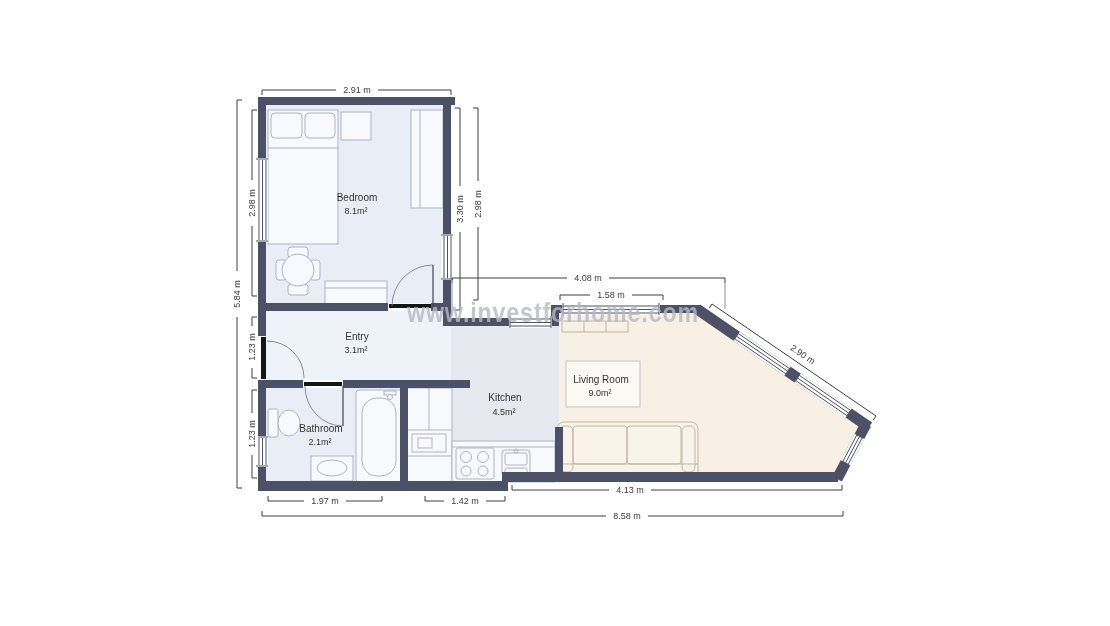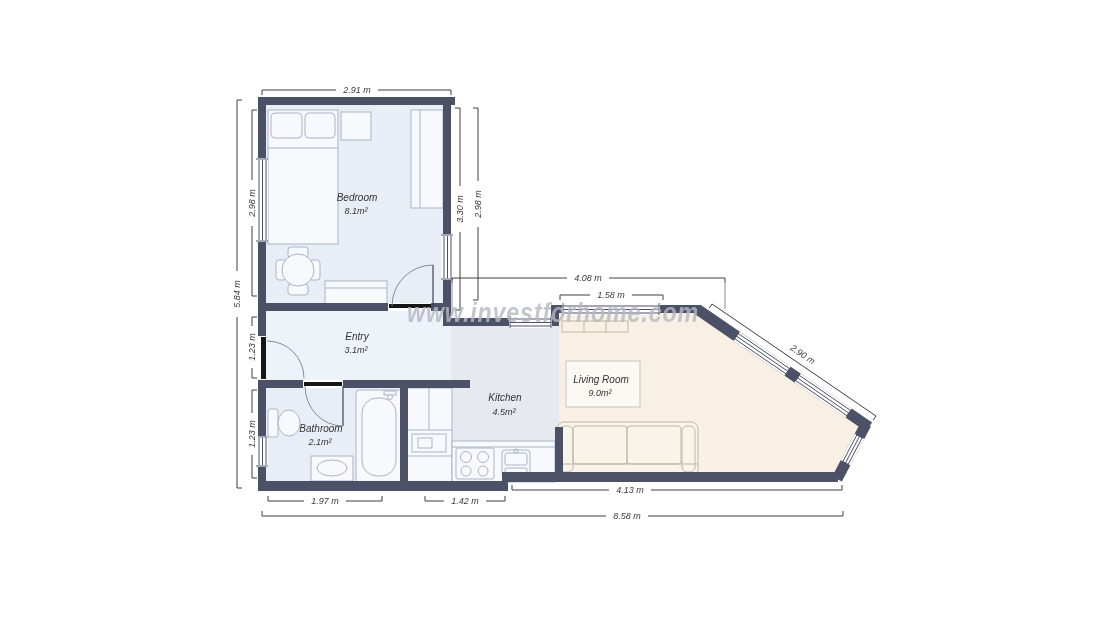--- a/index.html
+++ b/index.html
@@ -1,17 +1,17 @@
 <!DOCTYPE html>
 <html><head>
 <meta charset="utf-8">
 <style>
   html,body{margin:0;padding:0;background:#ffffff;}
   .stage{width:1110px;height:626px;position:relative;background:#fff;overflow:hidden;
-         font-family:"Liberation Sans", sans-serif;font-style:italic;}
+         font-family:"Liberation Sans", sans-serif;}
   svg text{font-family:"Liberation Sans", sans-serif;}
   .dim-line{stroke:#3f3f3f;stroke-width:1;fill:none;}
   .dim-ext{stroke:#6a6a6a;stroke-width:0.75;fill:none;}
   .dim-text{font-size:9px;fill:#3a3a3a;}
   .room-name{font-size:10px;fill:#333;font-weight:500;}
   .room-area{font-size:9px;fill:#333;}
   .furn-b{fill:#f7f9fc;stroke:#aab4c8;stroke-width:1;}
   .furn-bl{fill:none;stroke:#aab4c8;stroke-width:1;}
   .furn-w{fill:#f9f4ea;stroke:#c0b5a1;stroke-width:1;}
   .furn-wl{fill:none;stroke:#c0b5a1;stroke-width:1;}

